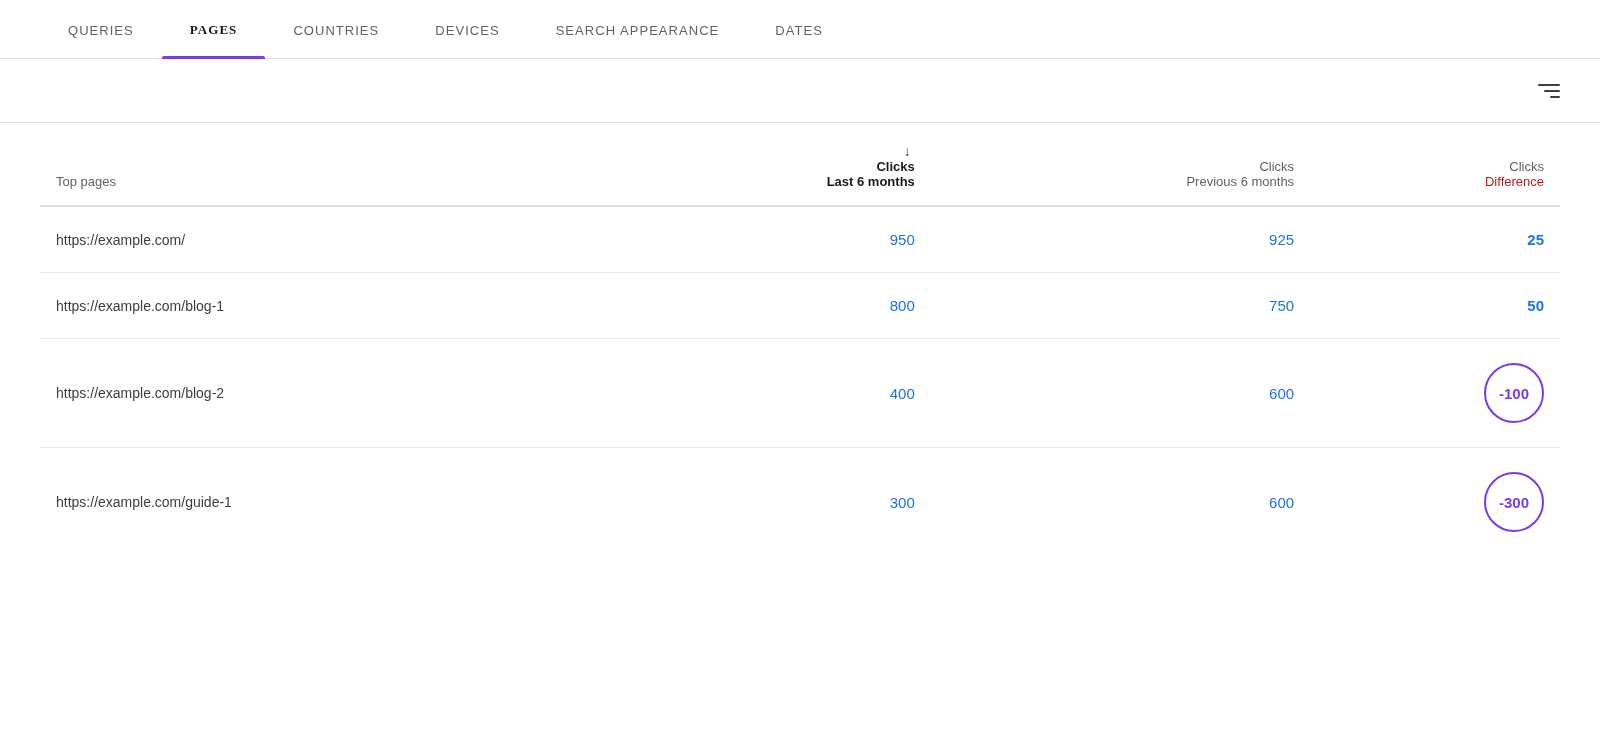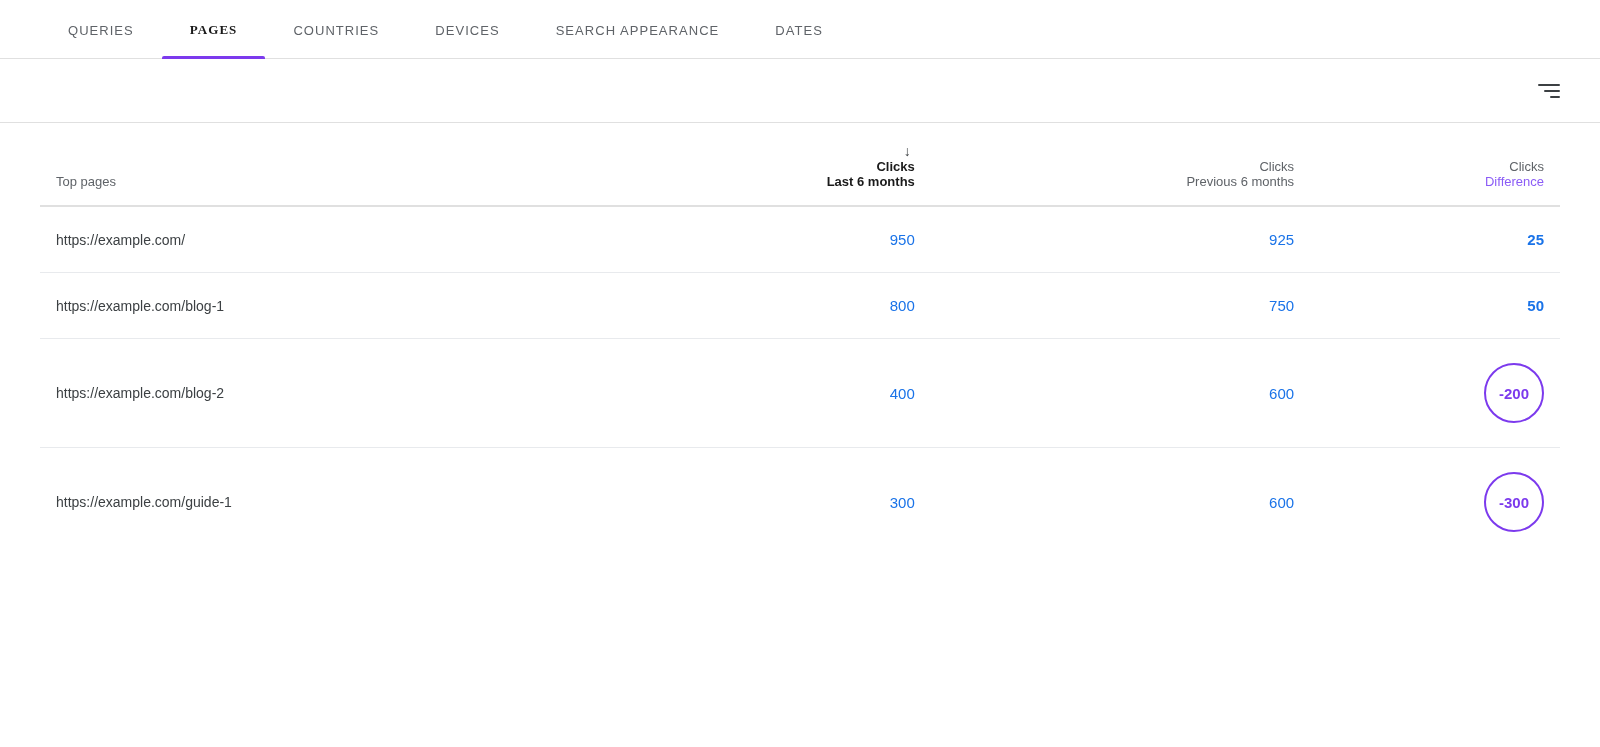--- a/index.html
+++ b/index.html
@@ -180,42 +180,42 @@
           <span class="sort-arrow">↓</span>
           <span class="col-header-line1">Clicks</span>
           <span class="col-header-line2">Last 6 months</span>
         </th>
         <th>
           <span class="col-header-line1">Clicks</span>
           <span class="col-header-line2" style="color:#5f6368;font-weight:400">Previous 6 months</span>
         </th>
         <th>
           <span class="col-header-line1">Clicks</span>
-          <span class="col-header-line2" style="color:#8b5cf6;font-weight:400">Difference</span>
+          <span class="col-header-line2" style="color:#b91c1c;font-weight:400">Difference</span>
         </th>
       </tr>
     </thead>
     <tbody id="table-body">
     <tr>
           <td class="col-page">https://example.com/</td>
           <td class="col-value">950</td>
           <td class="col-value">925</td>
           <td class="col-diff-pos">25</td>
         </tr>
         <tr>
           <td class="col-page">https://example.com/blog-1</td>
           <td class="col-value">800</td>
           <td class="col-value">750</td>
           <td class="col-diff-pos">50</td>
         </tr>
         <tr>
           <td class="col-page">https://example.com/blog-2</td>
           <td class="col-value">400</td>
           <td class="col-value">600</td>
-          <td><span class="circled">-200</span></td>
+          <td><span class="circled">-100</span></td>
         </tr>
         <tr>
           <td class="col-page">https://example.com/guide-1</td>
           <td class="col-value">300</td>
           <td class="col-value">600</td>
           <td><span class="circled">-300</span></td>
         </tr>
       </tbody>
   </table>
 </div>

